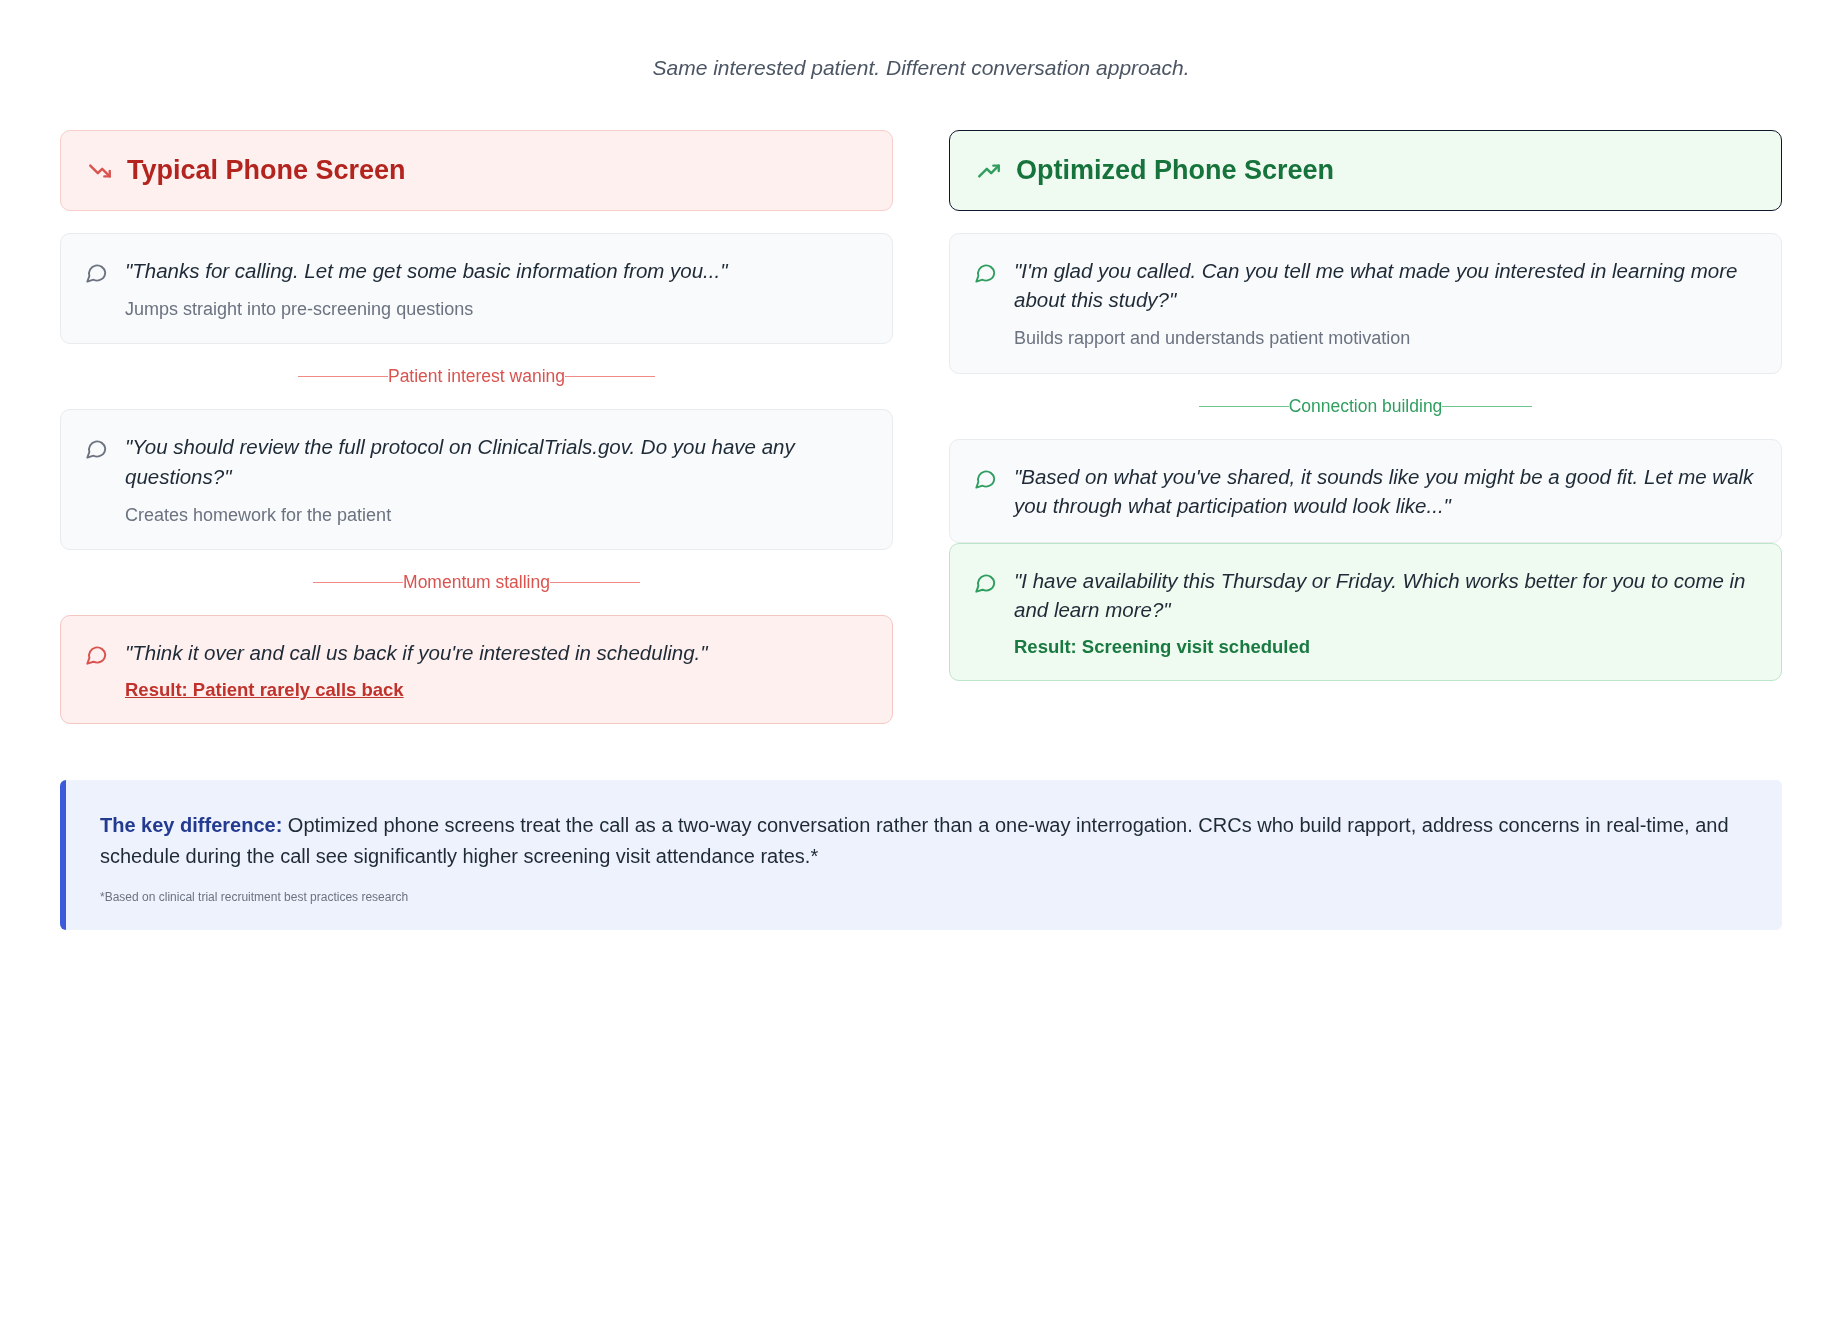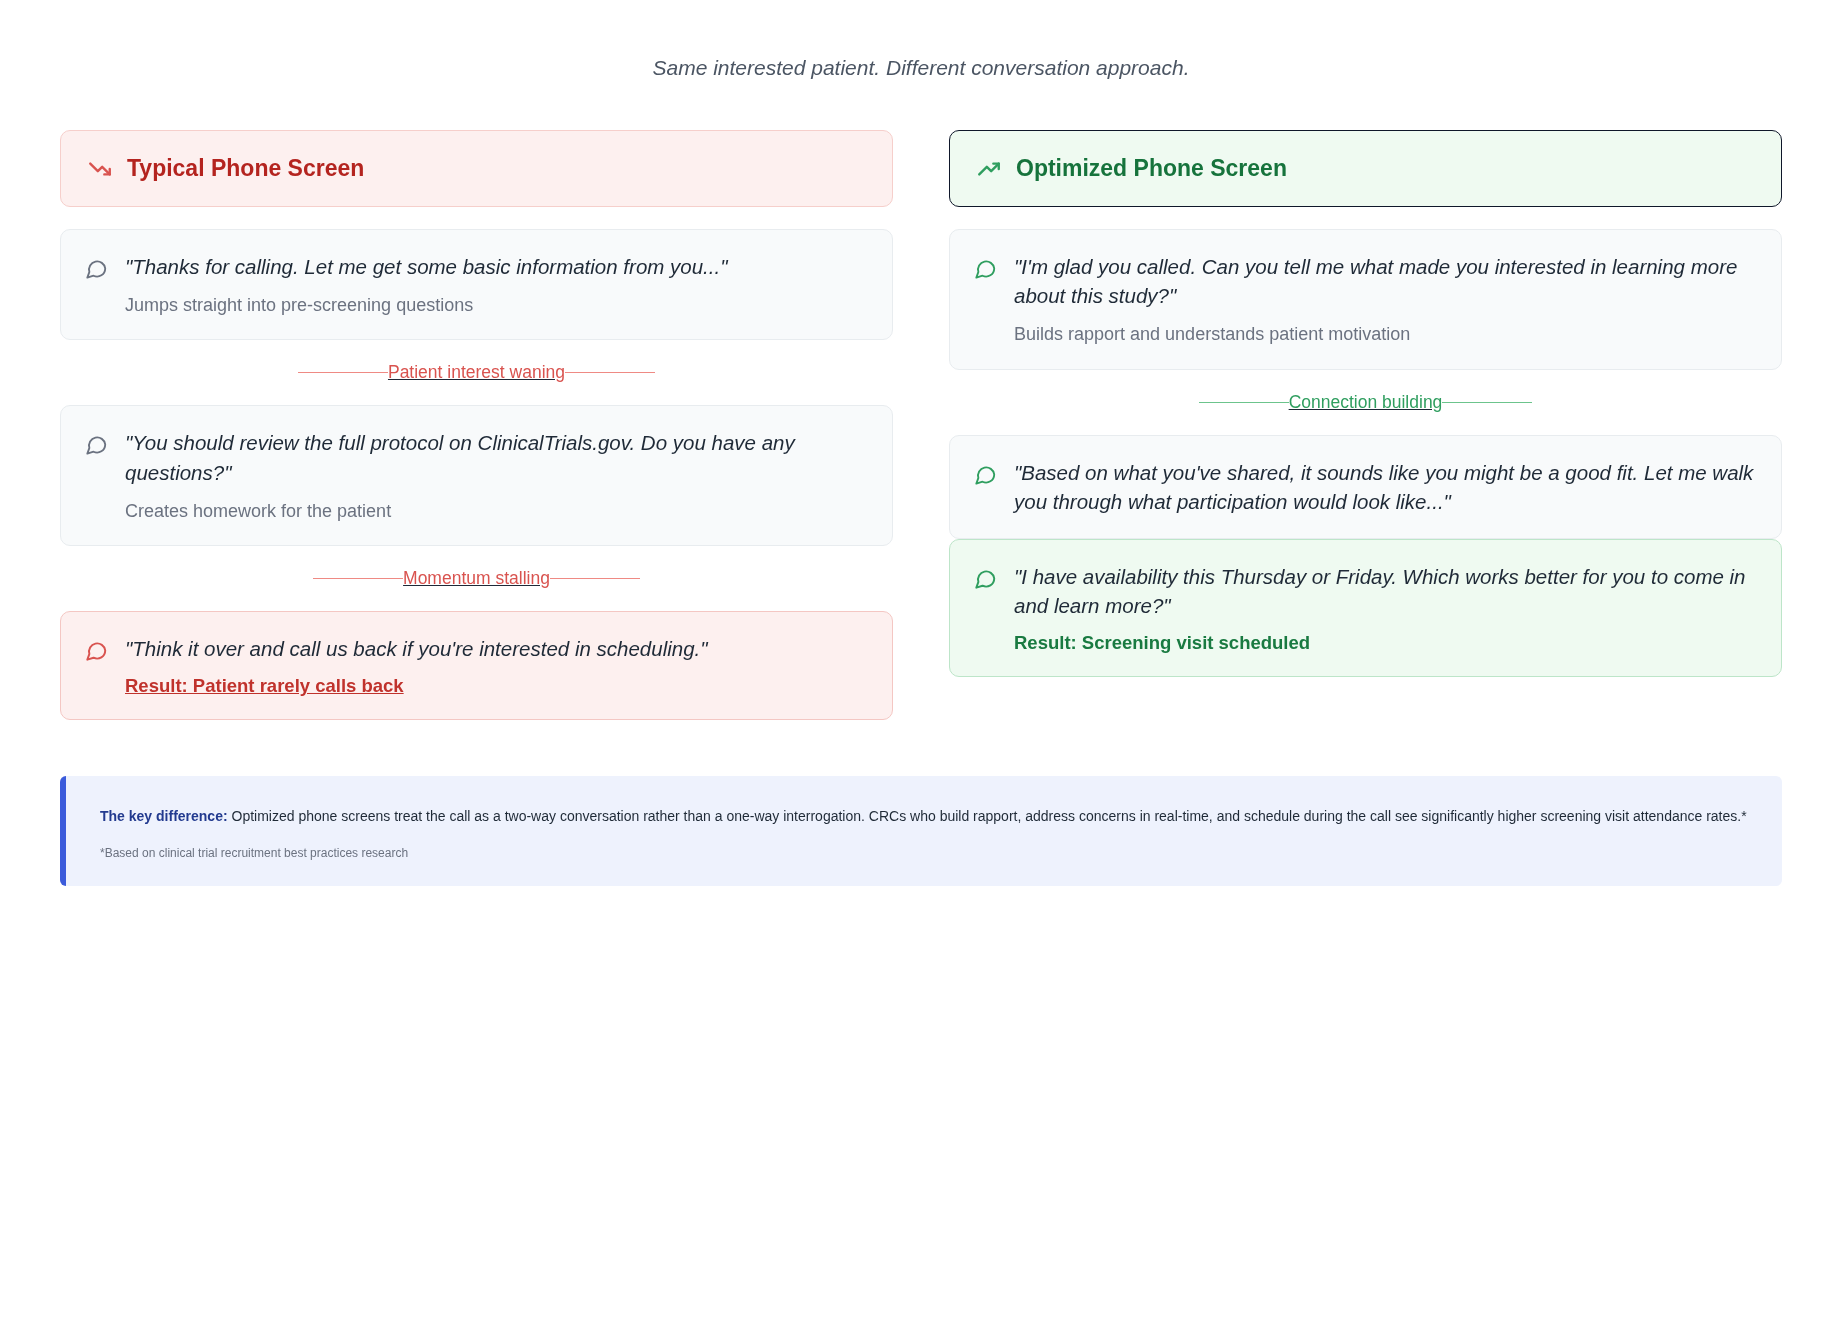--- a/index.html
+++ b/index.html
@@ -45,21 +45,21 @@
   .column {
     flex: 1 1 0;
     min-width: 0;
   }
   .col-header {
     display: flex;
     align-items: center;
     gap: 14px;
     border-radius: 10px;
     padding: 24px 26px;
-    font-size: 23px;
+    font-size: 27px;
     font-weight: bold;
     text-align: right;
   }
   .col-header.typical {
     background: #fdf0ef;
     border: 1px solid #f6cfcb;
     color: #b4241f;
   }
   .col-header.optimized {
     background: #effaf1;
@@ -108,21 +108,20 @@
     margin-top: 12px;
   }
   .result.bad { color: #c0322c; text-decoration: underline; }
   .result.good { color: #197a41; }
   .connector {
     display: flex;
     align-items: center;
     gap: 0;
     margin: 22px 0 22px 0;
     justify-content: center;
-    text-decoration: underline;
   }
   .connector .line {
     height: 1px;
     flex: 0 0 90px;
   }
   .connector .lbl {
     font-size: 17.5px;
     white-space: nowrap;
   }
   .connector.red .line { background: #ef8a84; }
@@ -132,21 +131,21 @@
   .gap-sm { height: 22px; }
   .keybox {
     margin-top: 56px;
     background: #eef2fd;
     border-left: 6px solid #3b5bdb;
     border-radius: 6px;
     padding: 30px 34px 26px 34px;
   }
   .keybox p {
     margin: 0;
-    font-size: 14px;
+    font-size: 20px;
     line-height: 1.55;
     color: #1f2a37;
   }
   .keybox .strong { font-weight: bold; color: #223a8f; }
   .keybox .foot {
     margin-top: 18px;
     font-size: 12px;
     color: #6b7280;
   }
 </style>

